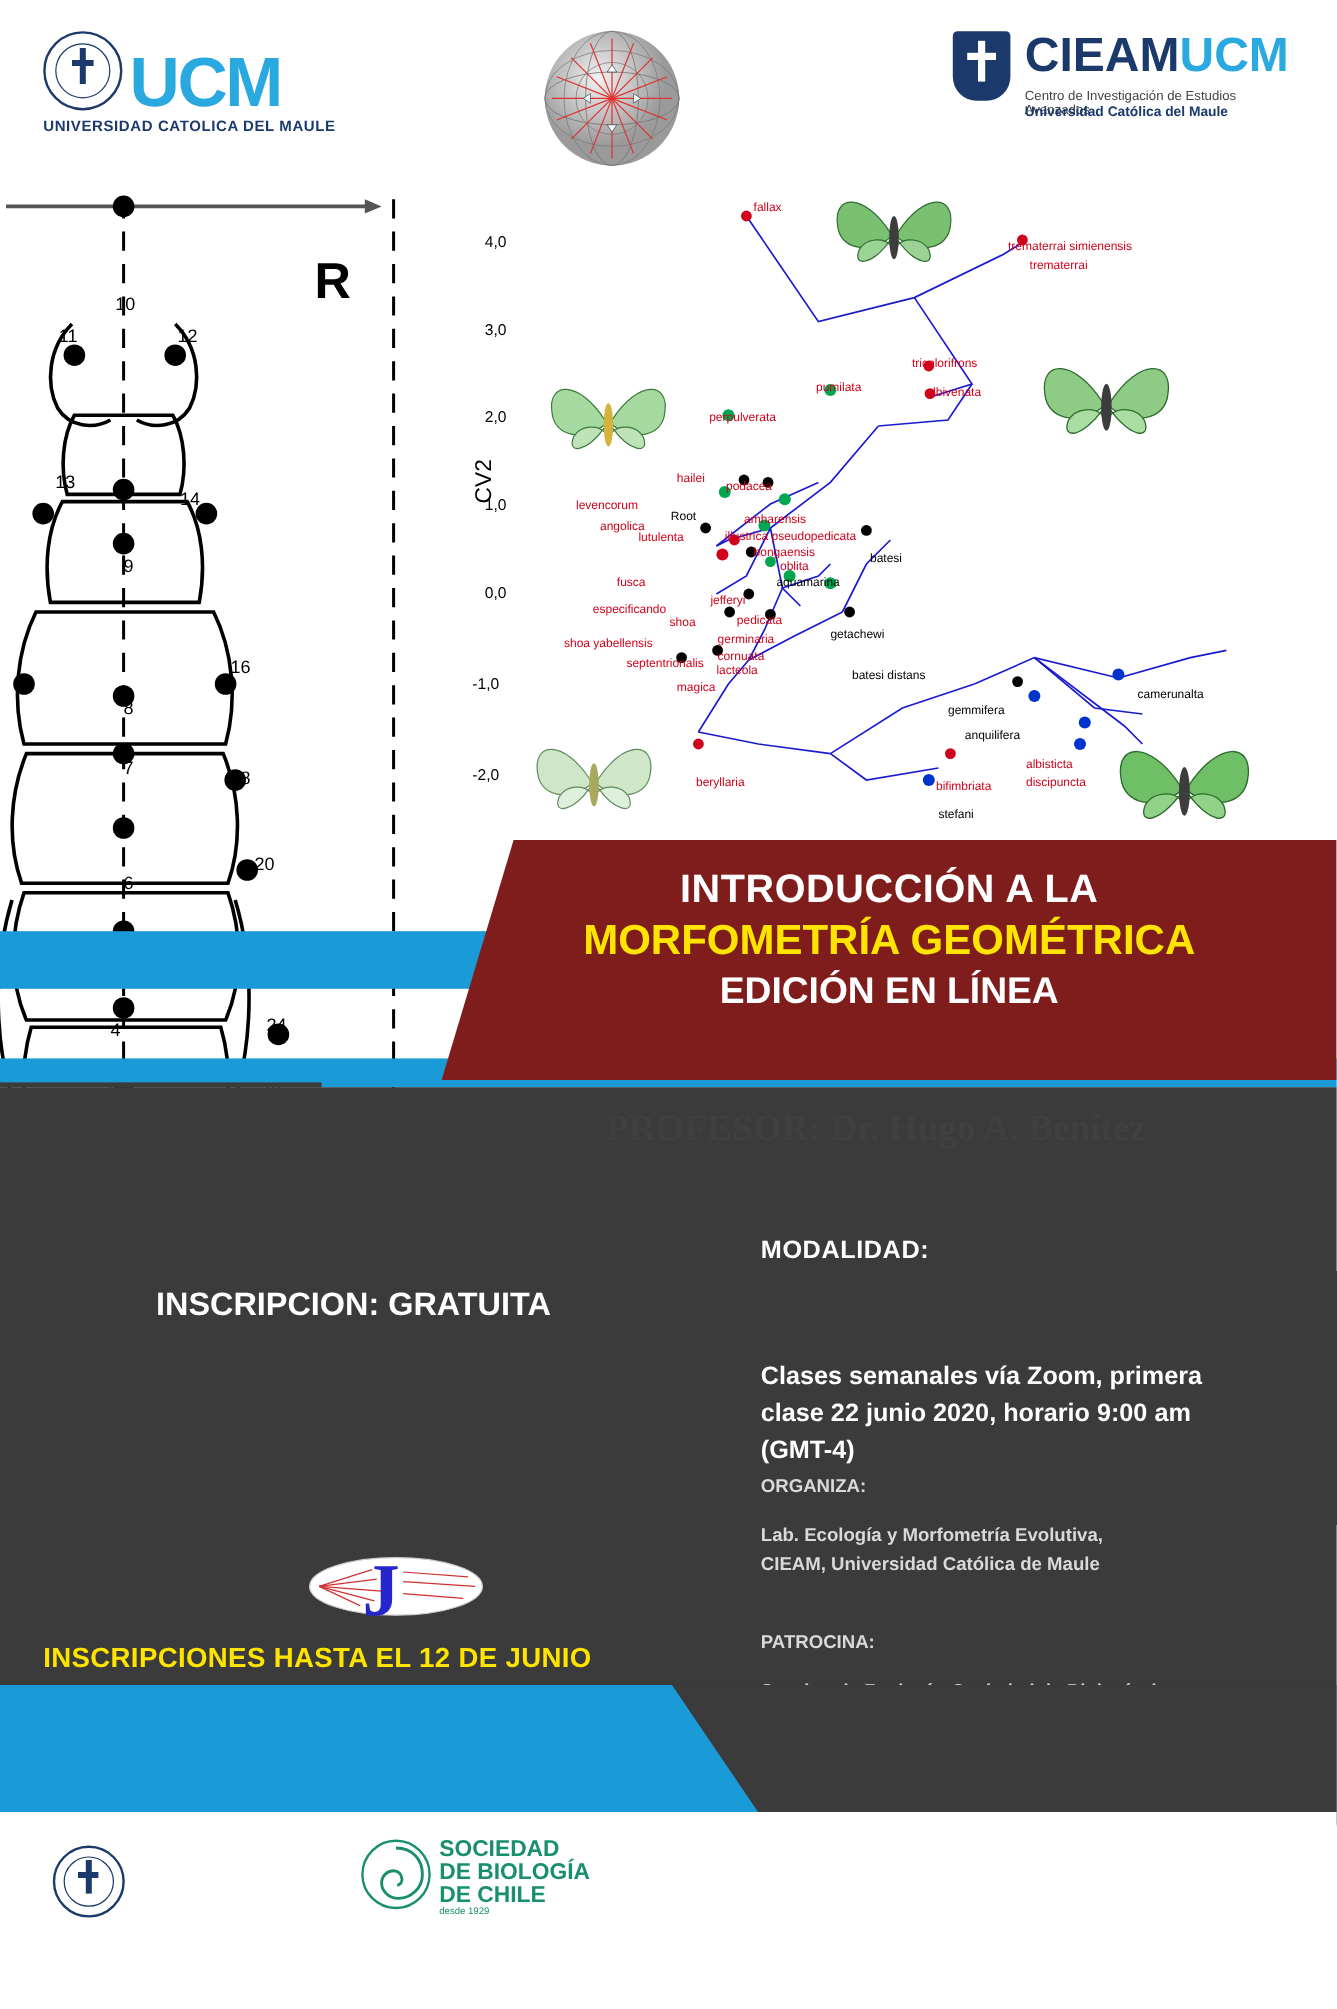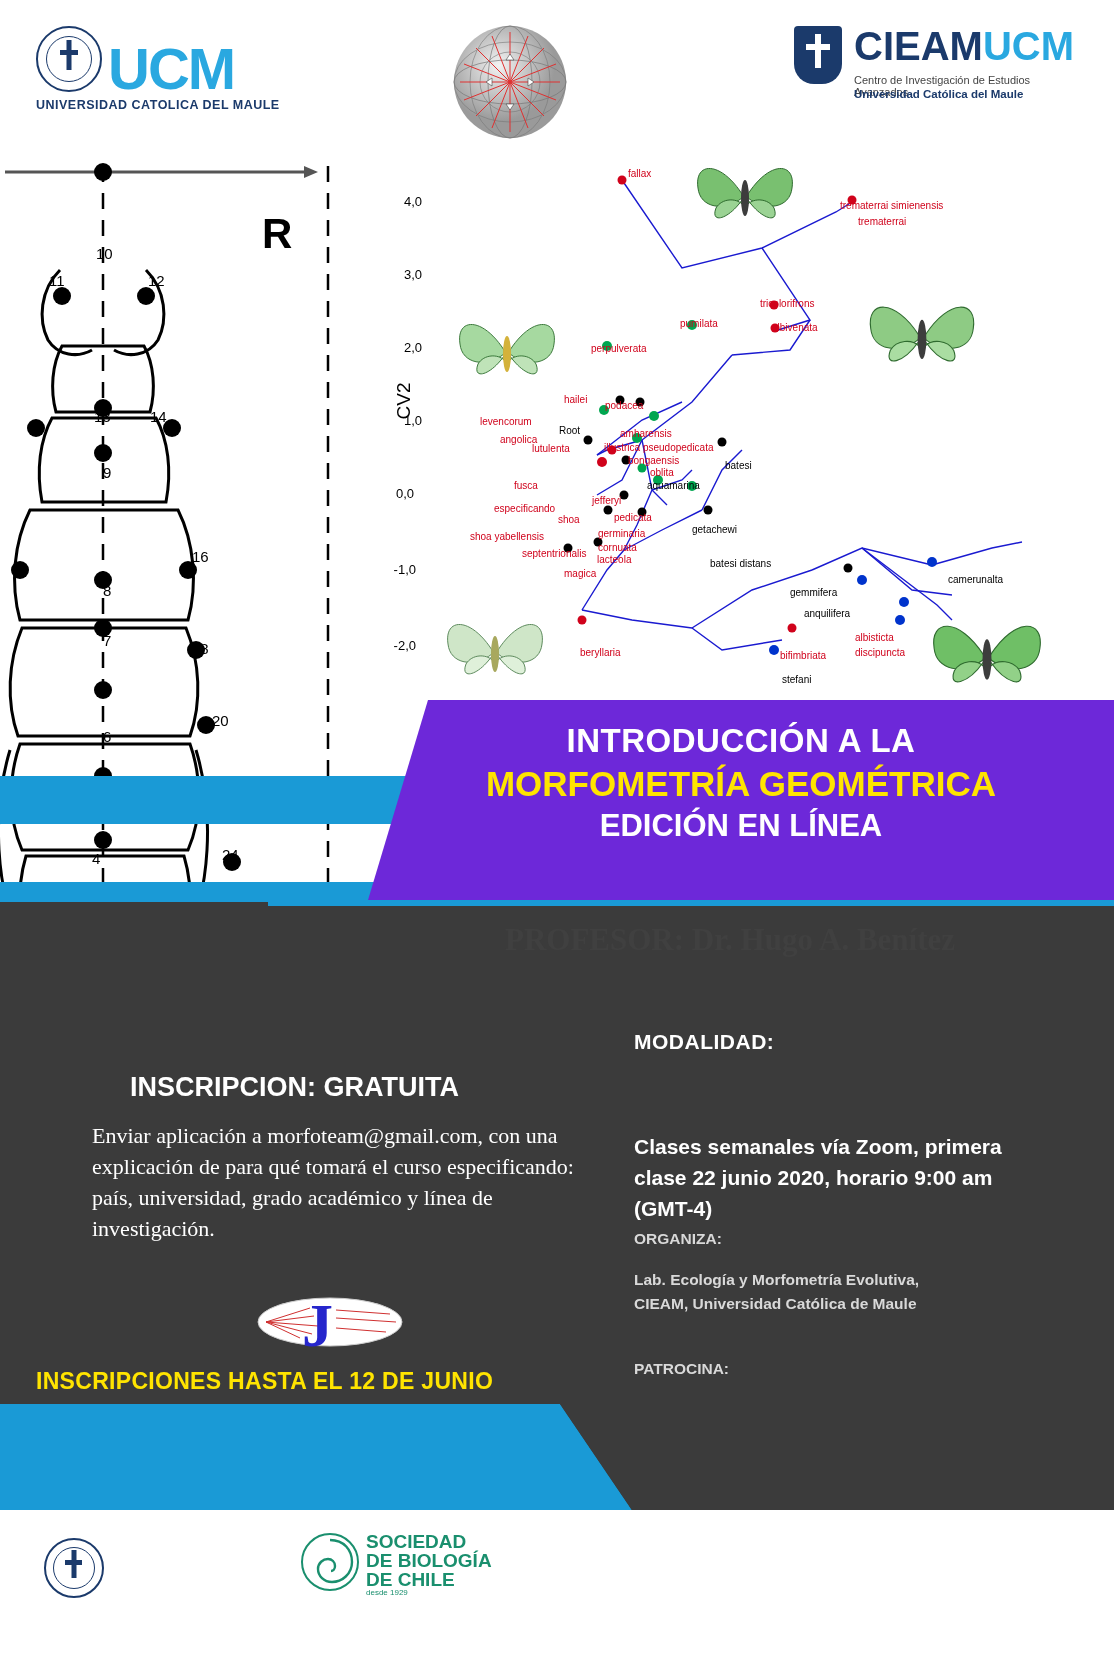--- a/index.html
+++ b/index.html
@@ -49,21 +49,21 @@
   .plot{position:absolute;left:392px;top:150px;width:722px;height:545px;background:#fff;}
   .plot .ylab{position:absolute;left:-6px;top:240px;transform:rotate(-90deg);font-size:19px;color:#000;}
   .plot .ytick{position:absolute;font-size:13px;color:#000;text-align:right;width:34px;}
   .sp{position:absolute;font-size:10px;white-space:nowrap;}
   .sp.red{color:#d0021b;}
   .sp.blk{color:#000;}
   .butt{position:absolute;}
 
   
   .darkwrap{position:absolute;left:0;top:660px;width:1114px;height:860px;}
-  .title-box{position:absolute;left:368px;top:40px;width:746px;height:200px;background:#6d28d9;
+  .title-box{position:absolute;left:368px;top:40px;width:746px;height:200px;background:#7f1d1d;
       clip-path:polygon(60px 0,746px 0,746px 200px,0 200px);}
   .t1{position:absolute;left:0;right:0;top:22px;text-align:center;color:#fff;font-size:33px;font-weight:bold;letter-spacing:.5px;}
   .t2{position:absolute;left:0;right:0;top:64px;text-align:center;color:#ffe400;font-size:35px;font-weight:bold;}
   .t3{position:absolute;left:0;right:0;top:108px;text-align:center;color:#fff;font-size:31px;font-weight:bold;}
 
   .blue-bar-1{position:absolute;left:0;top:116px;width:420px;height:48px;background:#1a9ad6;}
   .blue-bar-2{position:absolute;left:0;top:222px;width:1114px;height:24px;background:#1a9ad6;}
   .dark-main{position:absolute;left:0;top:246px;width:1114px;height:614px;background:#3b3b3b;}
   .dark-main:before{content:"";position:absolute;left:0;top:-4px;width:268px;height:4px;background:#3b3b3b;}
 
@@ -225,21 +225,21 @@
         <circle cx="226" cy="640" r="9"></circle>
         <circle cx="232" cy="712" r="9"></circle>
         <circle cx="224" cy="775" r="9"></circle>
         <circle cx="208" cy="845" r="9"></circle>
       </g>
     </svg>
 
     <span class="lbl" style="left:96px;top:95px;">10</span>
     <span class="lbl" style="left:49px;top:122px;">11</span>
     <span class="lbl" style="left:148px;top:122px;">12</span>
-    <span class="lbl" style="left:46px;top:258px;margin-left:48px;">13</span>
+    <span class="lbl" style="left:46px;top:244px;">13</span>
     <span class="lbl" style="left:150px;top:258px;">14</span>
     <span class="lbl" style="left:103px;top:314px;">9</span>
     <span class="lbl" style="left:192px;top:398px;">16</span>
     <span class="lbl" style="left:103px;top:432px;">8</span>
     <span class="lbl" style="left:103px;top:482px;">7</span>
     <span class="lbl" style="left:192px;top:490px;">18</span>
     <span class="lbl" style="left:103px;top:578px;">6</span>
     <span class="lbl" style="left:212px;top:562px;">20</span>
     <span class="lbl" style="left:92px;top:636px;">5</span>
     <span class="lbl" style="left:220px;top:626px;">22</span>
@@ -251,21 +251,21 @@
   </div>
 
   <div class="Rletter">R</div>
 
   <div class="plot">
     <div class="ylab">CV2</div>
     <div class="ytick" style="left:-4px;top:44px;">4,0</div>
     <div class="ytick" style="left:-4px;top:117px;">3,0</div>
     <div class="ytick" style="left:-4px;top:190px;">2,0</div>
     <div class="ytick" style="left:-4px;top:263px;">1,0</div>
-    <div class="ytick" style="left:-4px;top:336px;text-align:center;">0,0</div>
+    <div class="ytick" style="left:-4px;top:336px;">0,0</div>
     <div class="ytick" style="left:-10px;top:412px;">-1,0</div>
     <div class="ytick" style="left:-10px;top:488px;">-2,0</div>
 
     <svg width="722" height="545" viewBox="0 0 722 545" style="position:absolute;left:0;top:0;">
       <g stroke="#1a1ad0" stroke-width="1.4" fill="none">
         <path d="M230 30 L290 118 L370 98 L444 62 L460 52"></path>
         <path d="M370 98 L418 170 L386 180"></path>
         <path d="M418 170 L398 200 L340 205"></path>
         <path d="M340 205 L300 252 L250 290"></path>
         <path d="M250 290 L215 300 L205 305"></path>
@@ -420,21 +420,20 @@
       <div class="t1">INTRODUCCIÓN A LA</div>
       <div class="t2">MORFOMETRÍA GEOMÉTRICA</div>
       <div class="t3">EDICIÓN EN LÍNEA</div>
     </div>
 
     <div class="dark-main"></div>
 
     <div class="prof">PROFESOR: Dr. Hugo A. Benítez</div>
 
     <div class="insc-title">INSCRIPCION: GRATUITA</div>
-    <div class="insc-body">Enviar aplicación a morfoteam@gmail.com, con una explicación de para qué tomará el curso especificando: país, universidad, grado académico y línea de investigación.</div>
 
     <div class="modalidad">MODALIDAD:</div>
     <div class="mod-body">Clases semanales vía Zoom, primera clase 22 junio 2020, horario 9:00 am (GMT-4)</div>
 
     <div class="organiza">ORGANIZA:</div>
     <div class="org-body">Lab. Ecología y Morfometría Evolutiva, CIEAM, Universidad Católica de Maule</div>
 
     <div class="patrocina">PATROCINA:</div>
     <div class="pat-body">Seccion de Zoología, Sociedad de Biología de Chile</div>
   </div>

